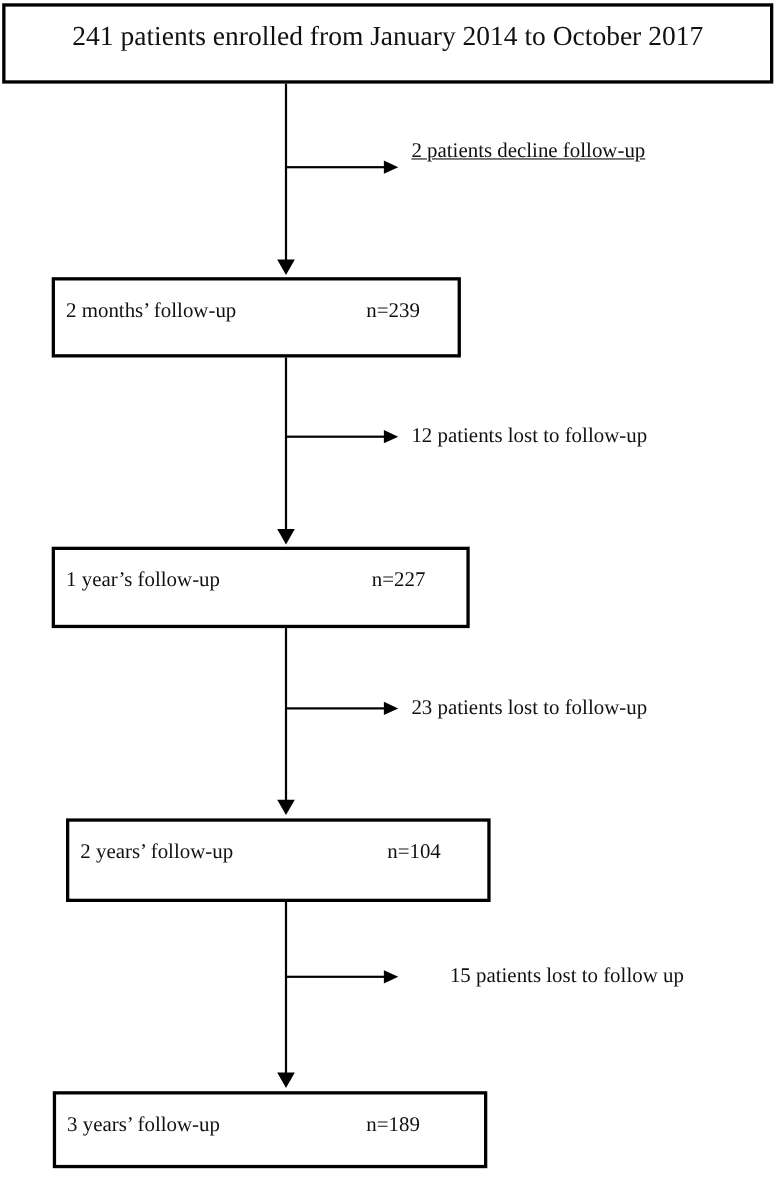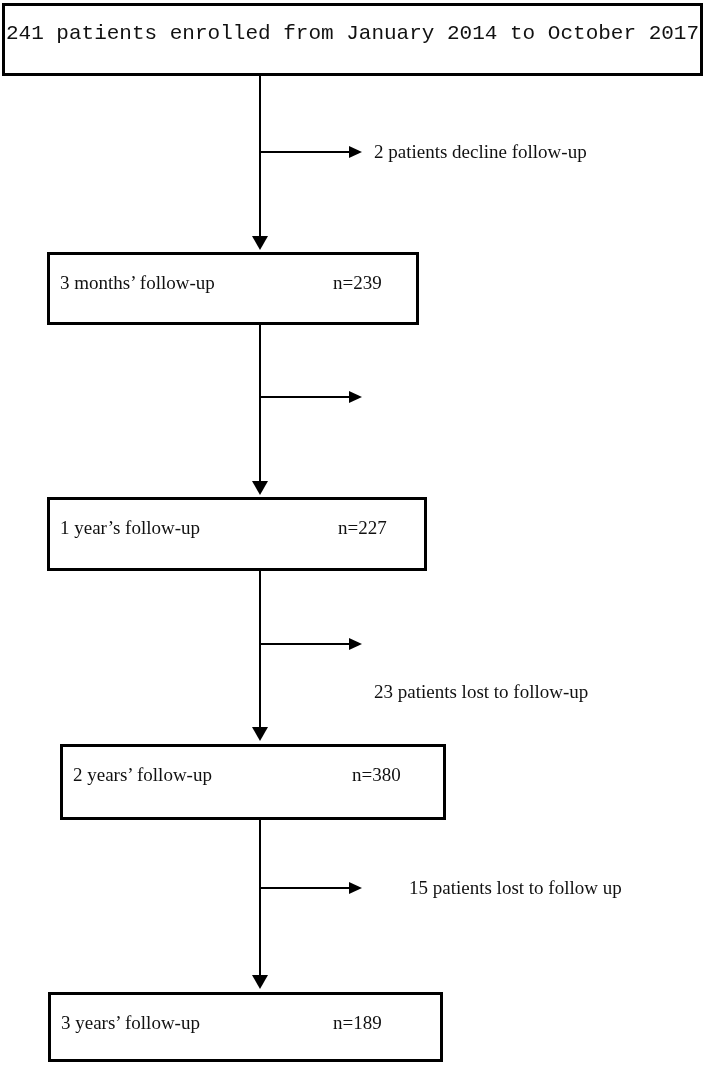--- a/index.html
+++ b/index.html
@@ -29,22 +29,21 @@
     white-space: nowrap;
     color: #111111;
     font-size: 19px;
     line-height: 19px;
   }
   .node.title-node .label {
     left: 0;
     right: 0;
     top: 18px;
     text-align: center;
-    font-size: 21px;
-    font-family: Liberation Mono, monospace;
+    font-size: 25px;
   }
   .node.stage-node .stage-label {
     left: 10px;
     top: 18px;
     text-align: left;
   }
   .node.stage-node .stage-count {
     top: 18px;
     text-align: left;
   }
@@ -95,48 +94,49 @@
 
   <div class="node title-node" style="left:2px; top:3px; width:701px; height:73px;">
     <div class="label">241 patients enrolled from January 2014 to October 2017</div>
   </div>
 
   <div class="vline" style="left:259px; top:76px; height:162px;"></div>
   <div class="arrow-down" style="left:252px; top:236px;"></div>
 
   <div class="hline" style="left:260px; top:151px; width:92px;"></div>
   <div class="arrow-right" style="left:349px; top:146px;"></div>
-  <div class="branch-text" style="left:374px; top:142px;">2 patients decline follow-up</div>
+  <div class="branch-text" style="left:374px; top:128px;text-decoration:underline;">2 patients decline follow-up</div>
 
   <div class="node stage-node" style="left:47px; top:252px; width:372px; height:73px;">
-    <div class="label stage-label">3 months’ follow-up</div>
+    <div class="label stage-label">2 months’ follow-up</div>
     <div class="label stage-count" style="left:283px;">n=239</div>
   </div>
 
   <div class="vline" style="left:259px; top:325px; height:158px;"></div>
   <div class="arrow-down" style="left:252px; top:481px;"></div>
 
   <div class="hline" style="left:260px; top:396px; width:92px;"></div>
   <div class="arrow-right" style="left:349px; top:391px;"></div>
+  <div class="branch-text" style="left:374px; top:387px;">12 patients lost to follow-up</div>
 
   <div class="node stage-node" style="left:47px; top:497px; width:380px; height:74px;">
     <div class="label stage-label">1 year’s follow-up</div>
     <div class="label stage-count" style="left:288px;font-family:Liberation Serif, serif;">n=227</div>
   </div>
 
   <div class="vline" style="left:259px; top:571px; height:158px;"></div>
   <div class="arrow-down" style="left:252px; top:727px;"></div>
 
   <div class="hline" style="left:260px; top:643px; width:92px;"></div>
   <div class="arrow-right" style="left:349px; top:638px;"></div>
-  <div class="branch-text" style="left:374px; top:634px;margin-top:48px;">23 patients lost to follow-up</div>
+  <div class="branch-text" style="left:374px; top:634px;">23 patients lost to follow-up</div>
 
   <div class="node stage-node" style="left:48px; top:744px; width:386px; height:76px;margin-left:12px;">
     <div class="label stage-label">2 years’ follow-up</div>
-    <div class="label stage-count" style="left:289px;">n=380</div>
+    <div class="label stage-count" style="left:289px;">n=104</div>
   </div>
 
   <div class="vline" style="left:259px; top:820px; height:157px;"></div>
   <div class="arrow-down" style="left:252px; top:975px;"></div>
 
   <div class="hline" style="left:260px; top:887px; width:92px;"></div>
   <div class="arrow-right" style="left:349px; top:882px;"></div>
   <div class="branch-text" style="left:374px; top:878px;margin-left:35px;">15 patients lost to follow up</div>
 
   <div class="node stage-node" style="left:48px; top:992px; width:395px; height:70px;">

